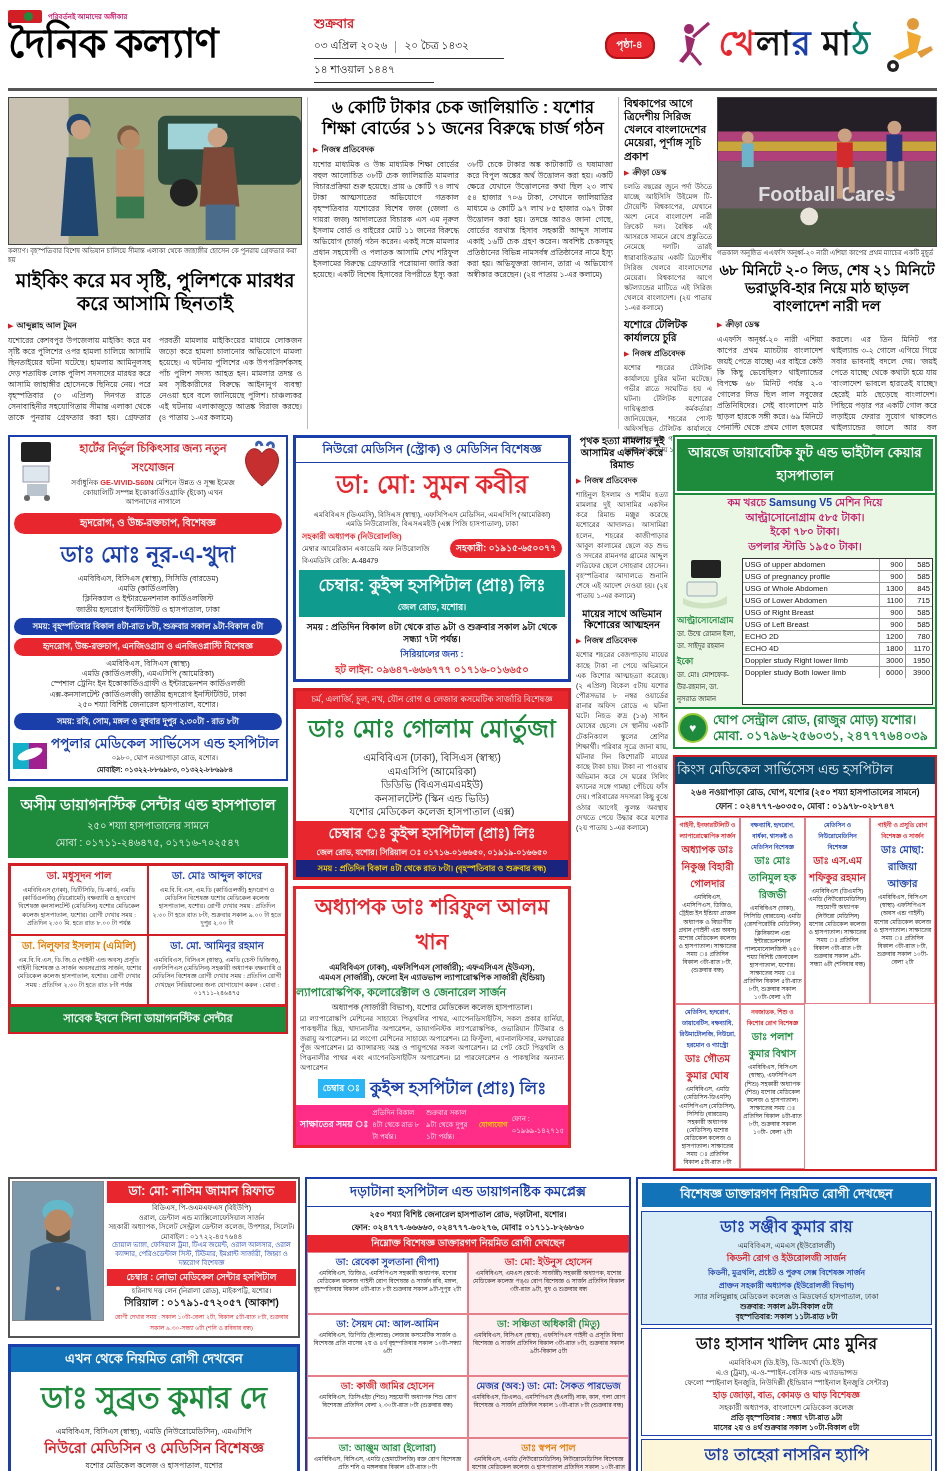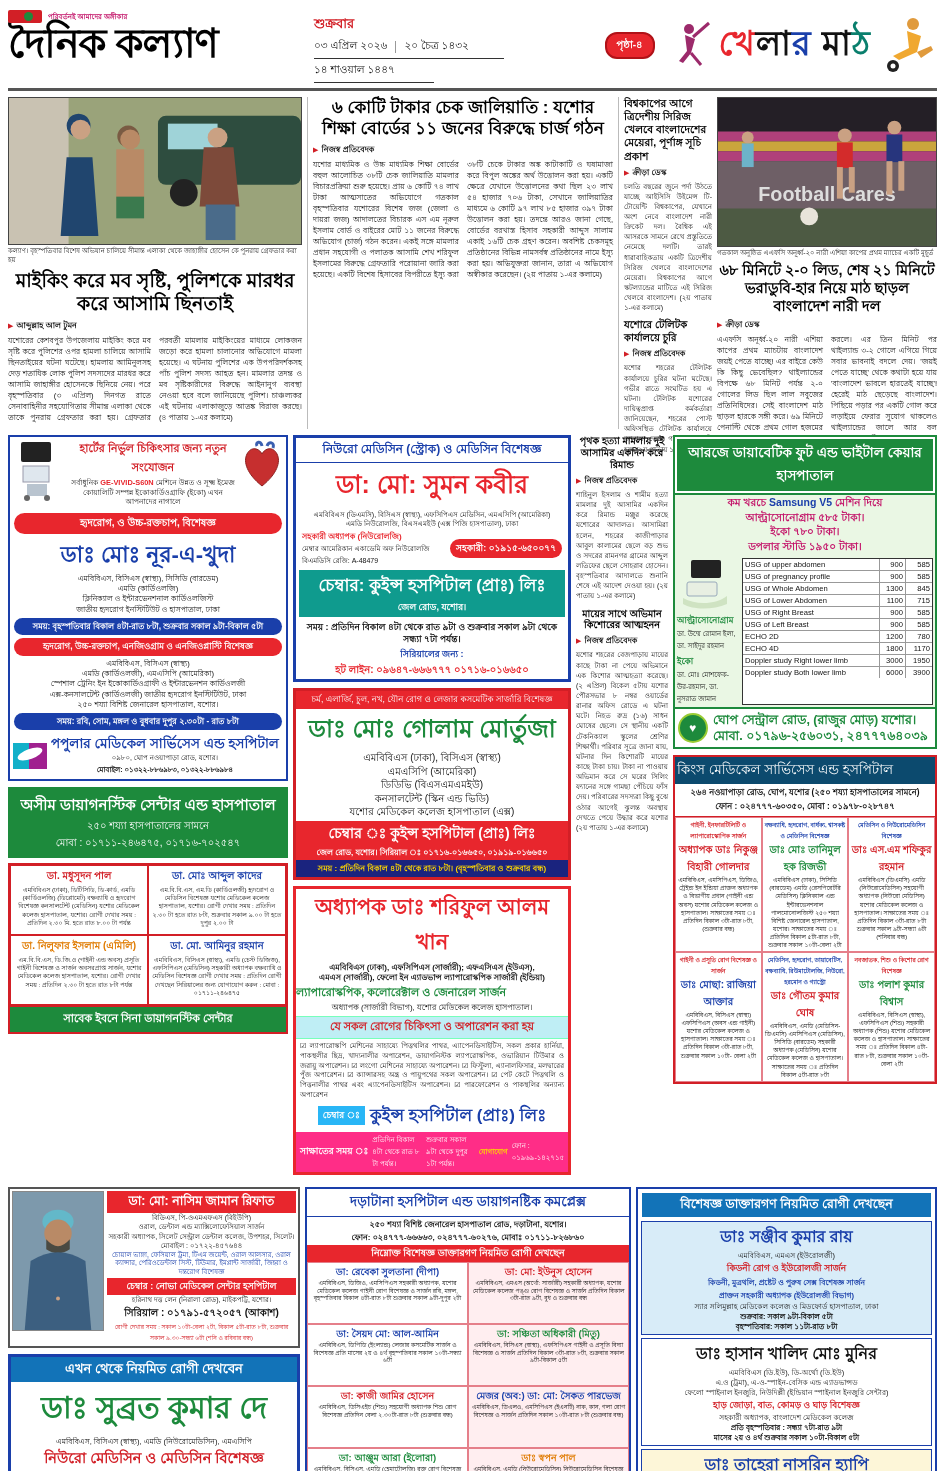--- a/index.html
+++ b/index.html
@@ -125,21 +125,21 @@
   .rj-row .p1{width:26px;border-right:1px solid #999;text-align:right}
   .rj-row .p2{width:26px;text-align:right}
   .rj-foot{display:flex;align-items:center;gap:5px;background:#fff;border-top:2px solid #1d8a3c;padding:3px}
   .rj-seal{width:30px;height:30px;border-radius:50%;background:#1d8a3c;border:2px solid #9c3;flex:none;position:relative}
   .rj-seal::after{content:"♥";color:#fff;position:absolute;left:9px;top:6px;font-size:12px}
   .rj-foot .t{color:#1d8a3c;font-weight:900;font-size:12.5px;line-height:1.3}
   
   .kings{border:2px solid #d21f26}
   .kings-head{background:#0c4a6e;color:#fff;font-weight:400;font-size:13.5px;padding:2px}
   .kings-addr{font-size:8.4px;text-align:center;font-weight:bold;padding:2px;border-bottom:1px solid #d21f26}
-  .kings-grid{display:grid;grid-template-columns:1fr 1fr 1fr}
+  .kings-grid{display:grid;grid-template-columns:1fr 1fr 1fr 1fr}
   .kcell{border:1px solid #e57f8a;padding:2px;min-height:78px}
   .kcell .sp{font-size:6px;text-align:center;font-weight:bold}
   .kcell .dn{font-size:10px;font-weight:900;text-align:center}
   .kcell .dd{font-size:6px;text-align:center;line-height:1.35}
   
   .bottom-band{margin-bottom:6px}
   .bcol-1{width:292px}.bcol-2{width:326px}.bcol-3{flex:1}
   .nasim{border:2px solid #555;display:flex;gap:3px;padding:2px;margin-bottom:6px}
   .nasim-photo{width:92px;height:140px;flex:none;border:1px solid #888}
   .nasim-main{flex:1}
@@ -408,21 +408,20 @@
         </div>
         <div class="time-navy">সময় : প্রতিদিন বিকাল ৪টা থেকে রাত ৮টা। (বৃহস্পতিবার ও শুক্রবার বন্ধ)</div>
       </div>
 
       <div class="adbox shariful">
         <div class="sh-name">অধ্যাপক ডাঃ শরিফুল আলম খান</div>
         <div class="sh-q">এমবিবিএস (ঢাকা), এফসিপিএস (সার্জারী); এফএসিএস (ইউএস),</div>
         <div class="sh-q">এমএস (সার্জারী), ফেলো ইন এ্যাডভান্স ল্যাপারোস্কপিক সার্জারী (ইন্ডিয়া)</div>
         <div class="sh-spec">ল্যাপারোস্কপিক, কলোরেক্টাল ও জেনারেল সার্জন</div>
         <div class="sh-q" style="font-weight:normal">অধ্যাপক (সার্জারী বিভাগ), যশোর মেডিকেল কলেজ হাসপাতাল।</div>
-        <div class="sh-serv-h">যে সকল রোগের চিকিৎসা ও অপারেশন করা হয়</div>
         <div class="sh-serv">☑ ল্যাপারোস্কপি মেশিনের সাহায্যে পিত্তথলির পাথর, এ্যাপেনডিসাইটিস, সকল প্রকার হার্নিয়া, পাকস্থলীর ছিদ্র, খাদ্যনালীর অপারেশন, ডায়াগনিস্টক ল্যাপরোস্কপিক, ওভারিয়ান টিউমার ও জরায়ু অপারেশন। ☑ লংগো মেশিনের সাহায্যে অপারেশন। ☑ ফিস্টুলা, এ্যানালফিসার, মলদ্বারের পুঁজ অপারেশন। ☑ ক্যান্সারসহ অন্ত্র ও পায়ুপথের সকল অপারেশন। ☑ পেট কেটে পিত্তথলি ও পিত্তনালীর পাথর এবং এ্যাপেনডিসাইটিস অপারেশন। ☑ পারফোরেশন ও পাকস্থলির অন্যান্য অপারেশন</div>
         <div class="sh-cham">
           <span class="lbl">চেম্বার ঃ</span>
           <span class="nm">কুইন্স হসপিটাল (প্রাঃ) লিঃ</span>
         </div>
         <div class="sh-foot">
           <span class="t1">সাক্ষাতের সময় ঃ</span>
           <span>প্রতিদিন বিকাল ৪টা থেকে রাত ৮ টা পর্যন্ত।</span>
           <span>শুক্রবার সকাল ৯টা থেকে দুপুর ১টা পর্যন্ত।</span>
           <span style="color:#ffd600;font-weight:bold">যোগাযোগ</span>

